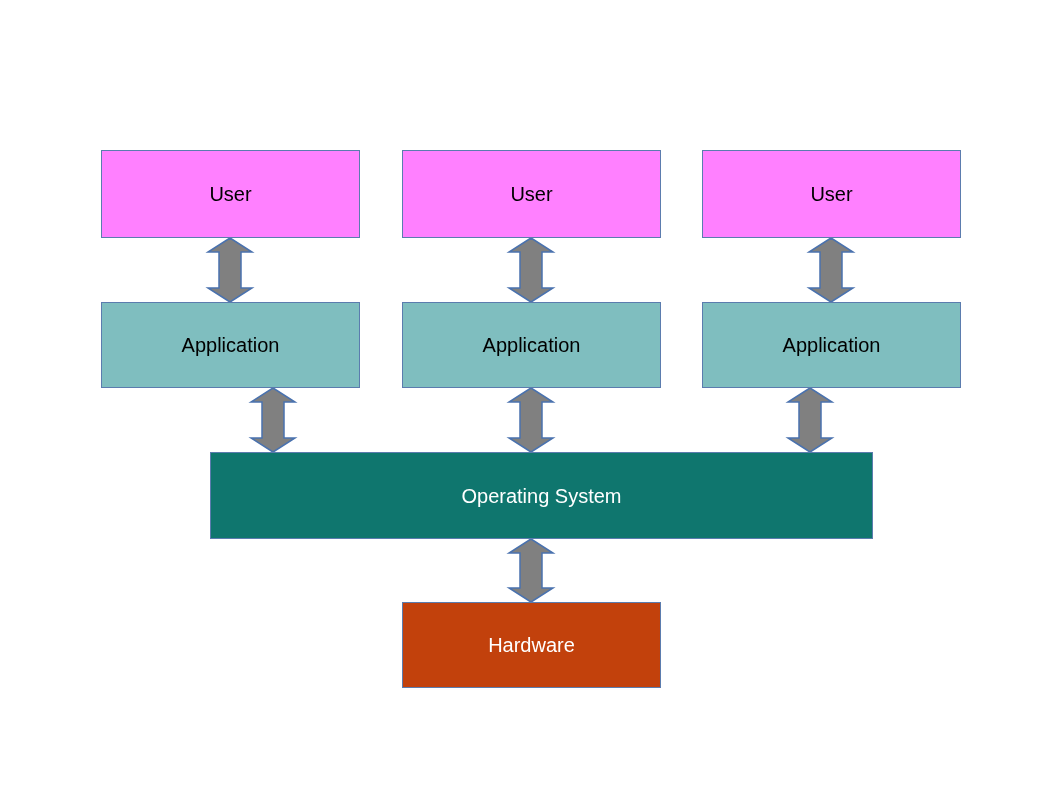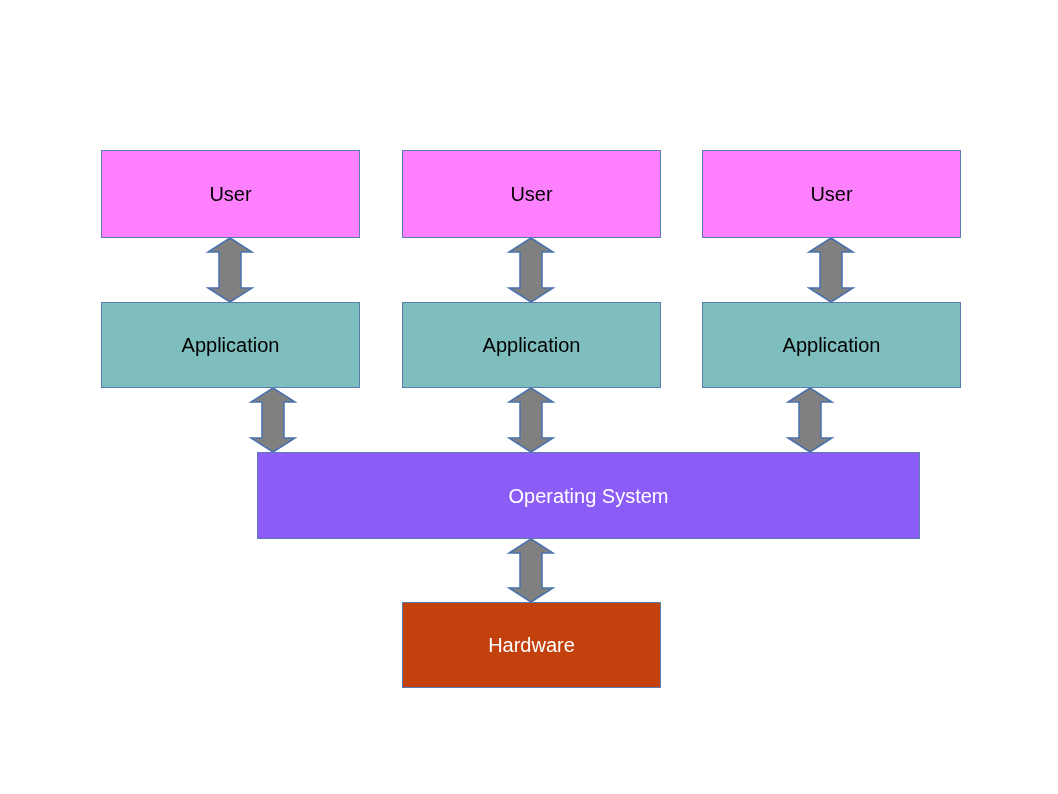--- a/index.html
+++ b/index.html
@@ -54,19 +54,19 @@
     </div>
     <div class="node" style="left: 101px; top: 302px; width: 259px; height: 86px; background: rgb(127, 190, 191); border-color: rgb(91, 124, 174);">
       <span style="color: rgb(0, 0, 0);">Application</span>
     </div>
     <div class="node" style="left: 402px; top: 302px; width: 259px; height: 86px; background: rgb(127, 190, 191); border-color: rgb(91, 124, 174);">
       <span style="color: rgb(0, 0, 0);">Application</span>
     </div>
     <div class="node" style="left: 702px; top: 302px; width: 259px; height: 86px; background: rgb(127, 190, 191); border-color: rgb(91, 124, 174);">
       <span style="color: rgb(0, 0, 0);">Application</span>
     </div>
-    <div class="node" style="left: 210px; top: 452px; width: 663px; height: 87px; background: #8b5cf6; border-color: rgb(91, 124, 174); margin-left: 47px;">
+    <div class="node" style="left: 210px; top: 452px; width: 663px; height: 87px; background: #0f766e; border-color: rgb(91, 124, 174);">
       <span style="color: rgb(255, 255, 255);">Operating System</span>
     </div>
     <div class="node" style="left: 402px; top: 602px; width: 259px; height: 86px; background: #c2410c; border-color: rgb(91, 124, 174);">
       <span style="color: rgb(255, 255, 255);">Hardware</span>
     </div>
   </div>
 
 </body></html>

